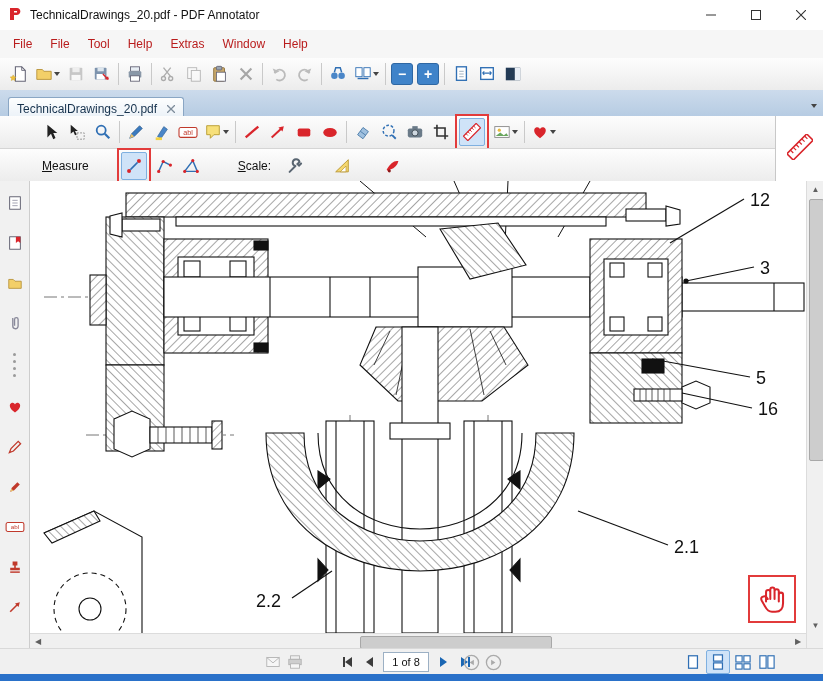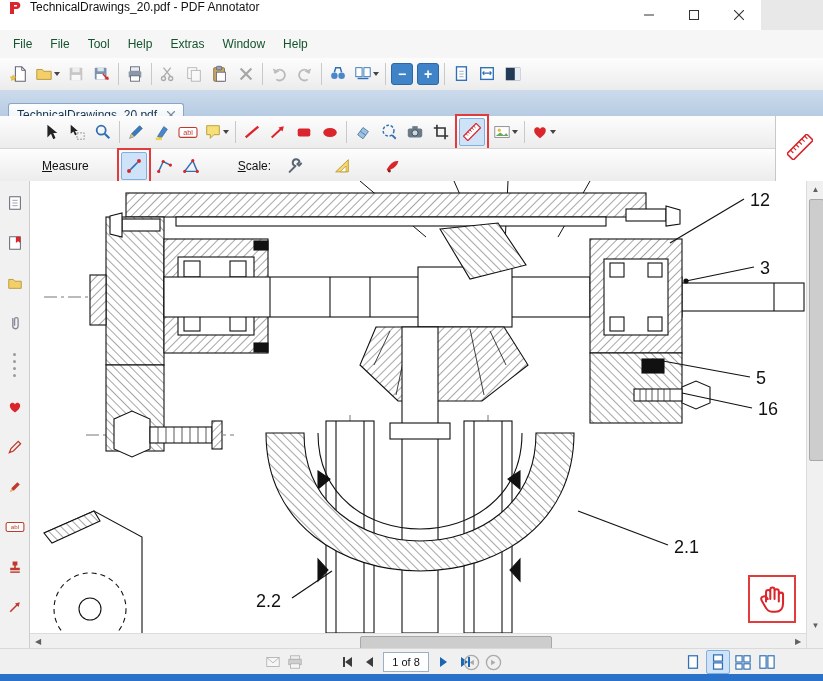--- a/index.html
+++ b/index.html
@@ -1,49 +1,49 @@
 <!DOCTYPE html>
 <html><head>
 <meta charset="utf-8">
 <style>
   html,body{margin:0;padding:0}
   body{width:823px;height:681px;position:relative;overflow:hidden;
        font-family:"Liberation Sans",sans-serif;font-size:12px;color:#222;background:#e8e8e8}
   .abs{position:absolute}
 
   
-  .titlebar{left:0;top:0;width:761px;height:30px;background:#fff;border-bottom:1px solid #a3a3a3;
-            display:flex;}
+  .titlebar{left:0;top:0;width:823px;height:30px;background:#fff;border-bottom:1px solid #a3a3a3;
+            display:flex;align-items:center}
   .titlebar .logo{margin:0 6px 0 8px}
   .titlebar .ttl{font-size:12px;color:#111}
   .wcs{margin-left:auto;display:flex;height:100%}
   .wc{width:45px;height:100%;display:flex;align-items:center;justify-content:center;color:#333}
 
   
   .menubar{left:0;top:30px;width:823px;height:28px;background:#f6f6f6;border-bottom:1px solid #e0e0e0;
            display:flex;align-items:center;padding-left:4px}
-  .menu-item{padding:0 9px;line-height:28px;color:#14532d;cursor:default}
+  .menu-item{padding:0 9px;line-height:28px;color:#b91c1c;cursor:default}
 
   
   .tb{display:flex;align-items:center;background:linear-gradient(#fdfdfd,#ececec)}
   .toolbar-main{left:0;top:58px;width:823px;height:32px;border-bottom:1px solid #d8d8d8;padding-left:6px}
   .tbtn{width:24px;height:26px;display:flex;align-items:center;justify-content:center;border-radius:2px;margin:0 1px}
   .sep{width:1px;height:22px;background:#c9c9c9;margin:0 3px}
   .dim{opacity:.45;filter:grayscale(1)}
   .caret{width:0;height:0;border-left:3.5px solid transparent;border-right:3.5px solid transparent;border-top:4px solid #444;margin-left:1px}
   .withcaret{display:flex;align-items:center;padding:0 2px;width:auto}
   .zoombtn{width:20px;height:20px;background:#3f83c9;border:1px solid #2e67a3;border-radius:3px;color:#fff;
            display:flex;align-items:center;justify-content:center;font-size:14px;font-weight:bold;margin:0 2px}
   .combo{display:flex;align-items:center;background:#fff;border:1px solid #98acc0;height:20px;padding:0 0 0 6px}
   .combo .cv{flex:1;text-align:left;font-size:12px;color:#111}
   .combo .cbtn{width:16px;height:18px;display:flex;align-items:center;justify-content:center;border-left:1px solid #d0d8e0;background:#f2f5f9}
 
   
   .tabstrip{left:0;top:90px;width:823px;height:36px;background:linear-gradient(#ccdbec,#aec6df);
-            display:flex;align-items:flex-end}
+            display:flex;align-items:center}
   .tab{margin-left:8px;height:22px;background:linear-gradient(#fdfefe,#e9f0f7);border:1px solid #8aa6c4;border-bottom:none;
        border-radius:3px 3px 0 0;display:flex;align-items:center;padding:0 8px;font-size:12px;color:#16324d}
   .tabclose{margin-left:10px;color:#7d8c9b;display:flex;align-items:center}
   .strip-drop{margin-left:auto;margin-right:6px;margin-bottom:5px}
 
   .toolbar-annot{left:0;top:116px;width:775px;height:32px;padding-left:38px;border-bottom:0}
   .toolbar-measure{left:0;top:148px;width:775px;height:33px;border-top:1px solid #d5d5d5;padding-left:42px}
   .redbox{border:2px solid #e23b3b;padding:2px;display:flex;align-items:center;justify-content:center;margin:0 1px}
   .sel{background:#cfe3f8;border:1px solid #7fb0e0;border-radius:2px}
   .mlabel{display:inline-block;margin-right:14px;color:#111}

